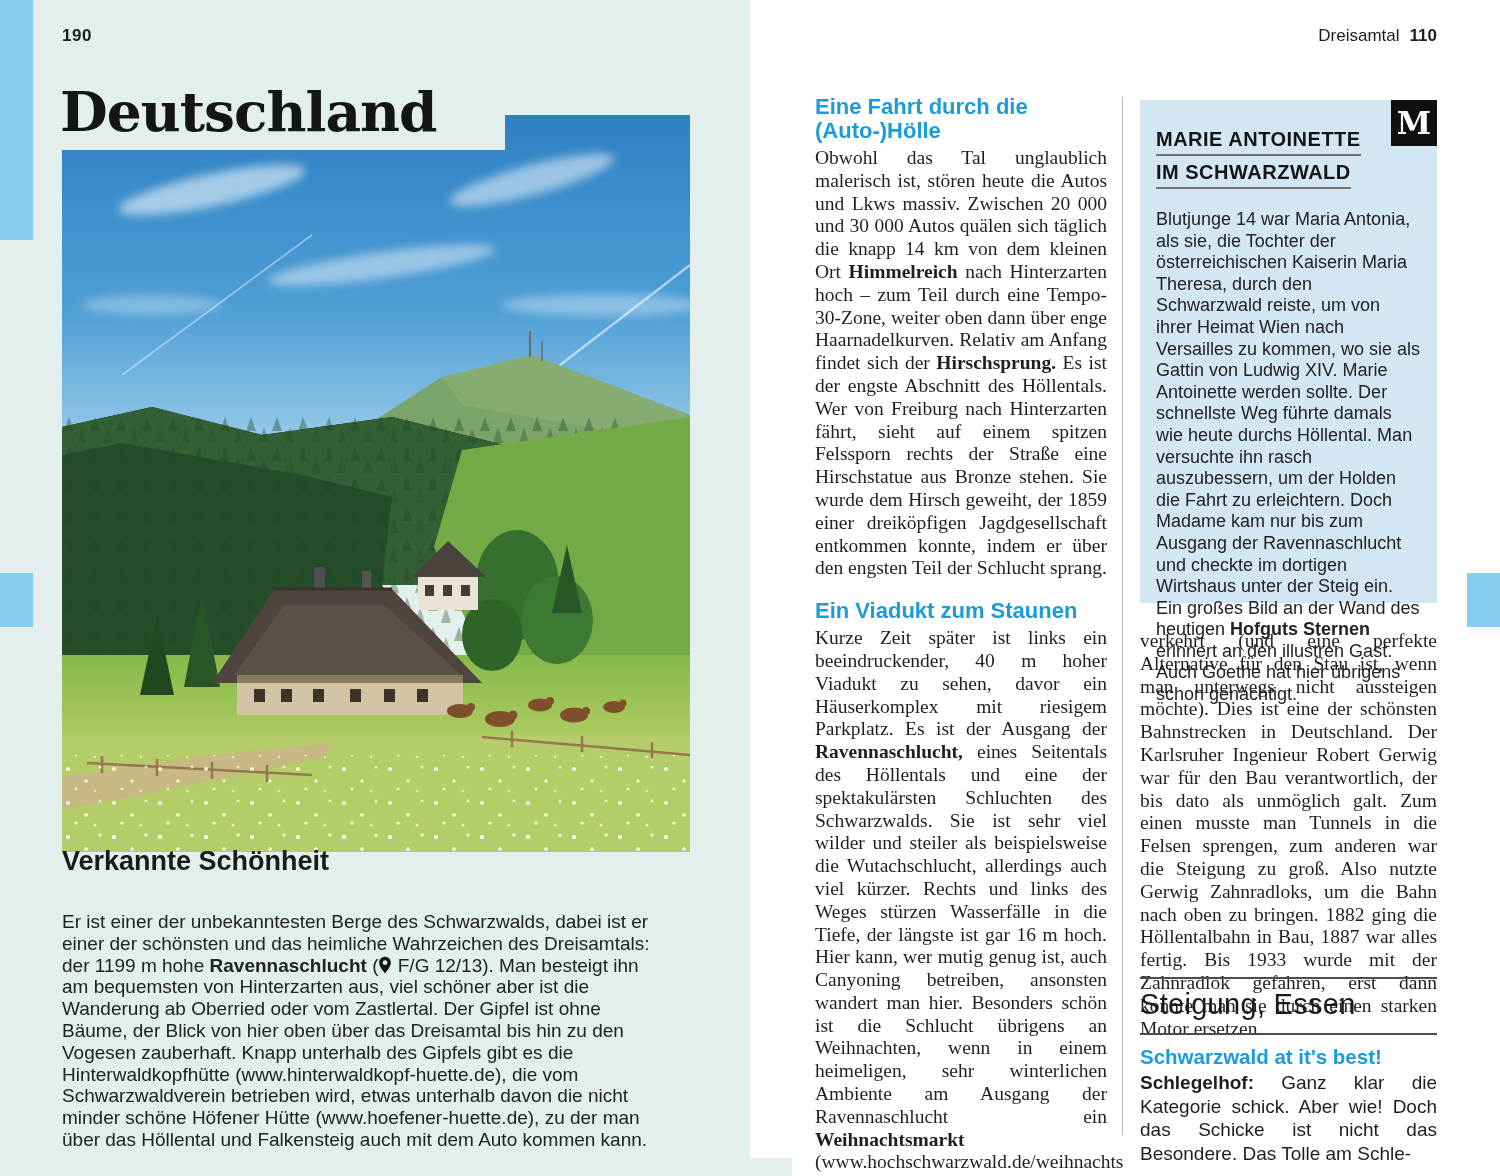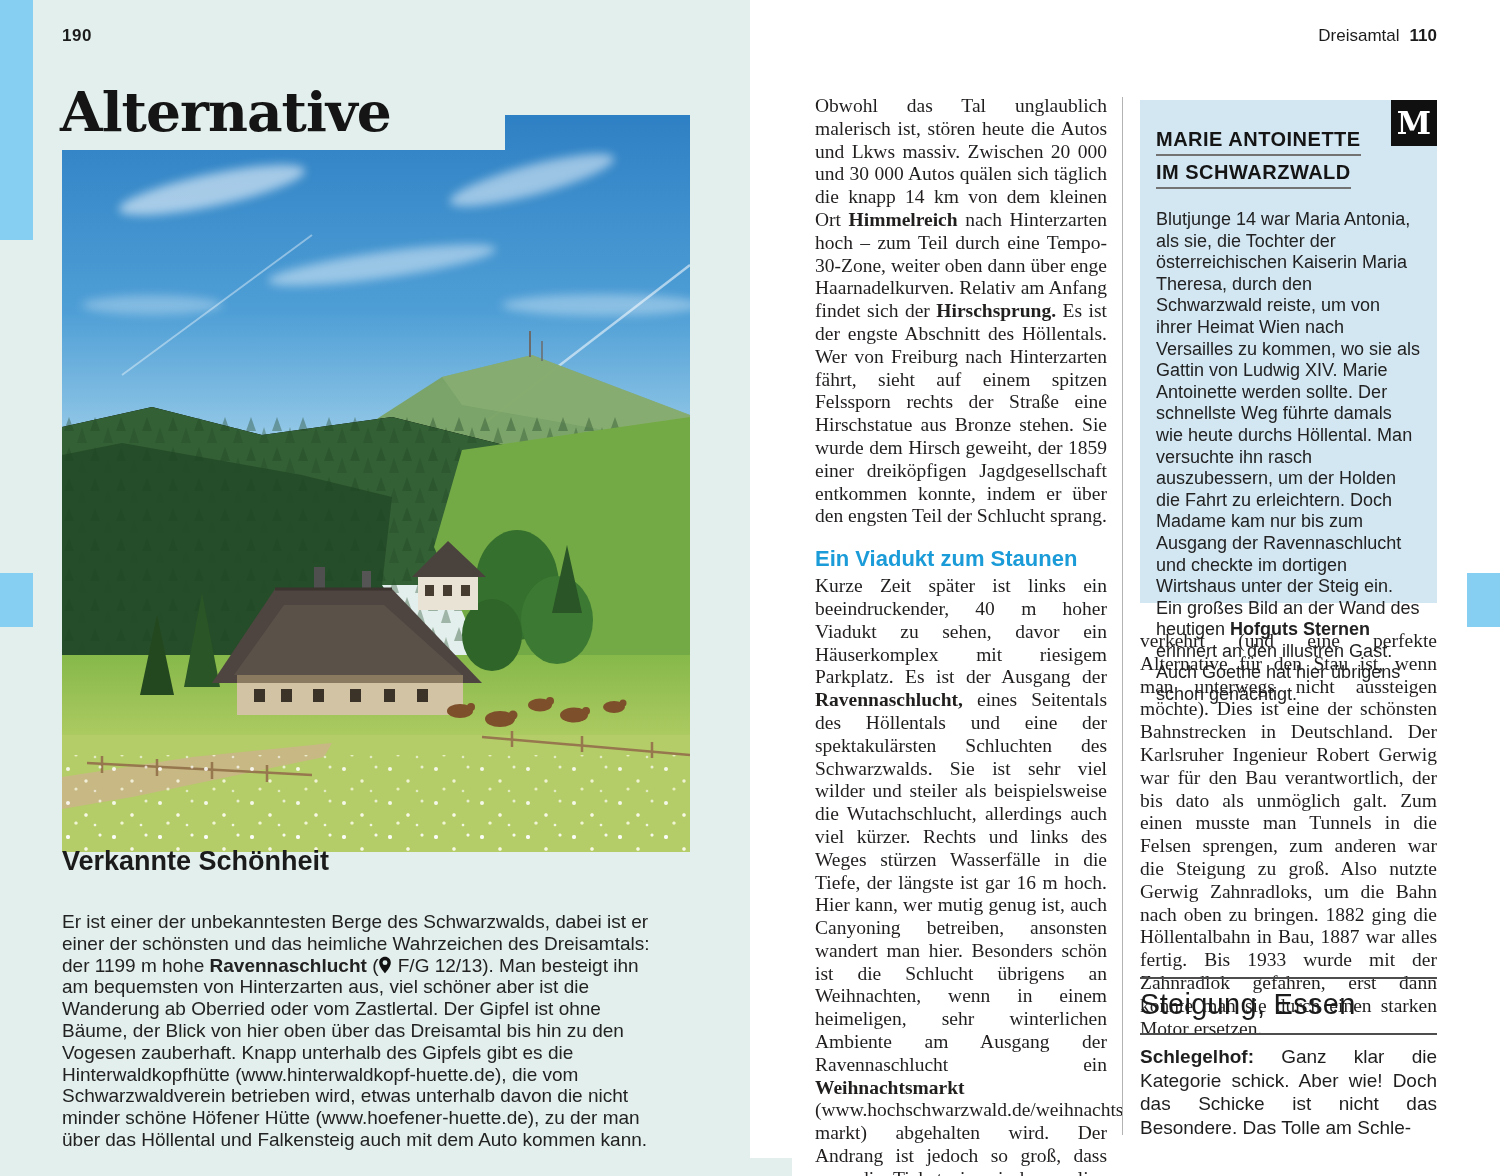--- a/index.html
+++ b/index.html
@@ -187,28 +187,29 @@
           <circle cx="561" cy="588" r="3.5"></circle>
       </g>
 
       <rect x="0" y="640" width="628" height="97" fill="url(#flowers)"></rect>
       <rect x="0" y="690" width="628" height="47" fill="url(#flowers)" opacity=".8"></rect>
     </svg>
   </div>
 
   <div id="photo-cutout" class="abs"></div>
 
-  <div id="big-title" class="abs">Alternative</div>
+  <div id="big-title" class="abs">Deutschland</div>
 
   <div id="left-heading" class="abs">Verkannte Schönheit</div>
   <div id="left-body" class="abs">Er ist einer der unbekanntesten Berge des Schwarzwalds, dabei ist er einer der schönsten und das heimliche Wahrzeichen des Dreisamtals: der 1199 m hohe <b>Ravennaschlucht</b> (<span class="pin-icon"><svg width="14" height="18" viewBox="0 0 24 30">
           <path fill="#111" d="M12 1C6.5 1 2 5.5 2 11c0 7.5 10 18 10 18s10-10.5 10-18C22 5.5 17.5 1 12 1zm0 14.2a4.2 4.2 0 1 1 0-8.4 4.2 4.2 0 0 1 0 8.4z"></path>
         </svg></span> F/G 12/13). Man besteigt ihn am bequemsten von Hinterzarten aus, viel schöner aber ist die Wanderung ab Oberried oder vom Zastlertal. Der Gipfel ist ohne Bäume, der Blick von hier oben über das Dreisamtal bis hin zu den Vogesen zauberhaft. Knapp unterhalb des Gipfels gibt es die Hinterwaldkopfhütte (www.hinterwaldkopf-huette.de), die vom Schwarzwaldverein betrieben wird, etwas unterhalb davon die nicht minder schöne Höfener Hütte (www.hoefener-huette.de), zu der man über das Höllental und Falkensteig auch mit dem Auto kommen kann.</div>
 
   <div id="col-mid" class="abs">
+    <h3 class="cyan-head">Eine Fahrt durch die (Auto-)Hölle</h3>
     <p class="serif">Obwohl das Tal unglaublich malerisch ist, stören heute die Autos und Lkws massiv. Zwischen 20 000 und 30 000 Autos quälen sich täglich die knapp 14 km von dem kleinen Ort <b>Himmelreich</b> nach Hinterzarten hoch – zum Teil durch eine Tempo-30-Zone, weiter oben dann über enge Haarnadelkurven. Relativ am Anfang findet sich der <b>Hirschsprung.</b> Es ist der engste Abschnitt des Höllentals. Wer von Freiburg nach Hinterzarten fährt, sieht auf einem spitzen Felssporn rechts der Straße eine Hirschstatue aus Bronze stehen. Sie wurde dem Hirsch geweiht, der 1859 einer dreiköpfigen Jagdgesellschaft entkommen konnte, indem er über den engsten Teil der Schlucht sprang.</p>
     <h3 class="cyan-head">Ein Viadukt zum Staunen</h3>
     <p class="serif">Kurze Zeit später ist links ein beeindruckender, 40 m hoher Viadukt zu sehen, davor ein Häuserkomplex mit riesigem Parkplatz. Es ist der Ausgang der <b>Ravennaschlucht,</b> eines Seitentals des Höllentals und eine der spektakulärsten Schluchten des Schwarzwalds. Sie ist sehr viel wilder und steiler als beispielsweise die Wutachschlucht, allerdings auch viel kürzer. Rechts und links des Weges stürzen Wasserfälle in die Tiefe, der längste ist gar 16 m hoch. Hier kann, wer mutig genug ist, auch Canyoning betreiben, ansonsten wandert man hier. Besonders schön ist die Schlucht übrigens an Weihnachten, wenn in einem heimeligen, sehr winterlichen Ambiente am Ausgang der Ravennaschlucht ein <b>Weihnachtsmarkt</b> (www.hochschwarzwald.de/weihnachts markt) abgehalten wird. Der Andrang ist jedoch so groß, dass man die Tickets inzwischen online vorbestellen muss.</p>
 
   </div>
 
   <div id="col-rule" class="abs"></div>
 
   <div id="info-box" class="abs">
     <span class="box-title-line">MARIE ANTOINETTE</span><br>
@@ -219,16 +220,17 @@
     <span>M</span>
   </div>
 
   <div id="right-serif" class="abs serif">verkehrt (und eine perfekte Alternative für den Stau ist, wenn man unterwegs nicht aussteigen möchte). Dies ist eine der schönsten Bahnstrecken in Deutschland. Der Karlsruher Ingenieur Robert Gerwig war für den Bau verantwortlich, der bis dato als unmöglich galt. Zum einen musste man Tunnels in die Felsen sprengen, zum anderen war die Steigung zu groß. Also nutzte Gerwig Zahnradloks, um die Bahn nach oben zu bringen. 1882 ging die Höllentalbahn in Bau, 1887 war alles fertig. Bis 1933 wurde mit der Zahnradlok gefahren, erst dann konnte man sie durch einen starken Motor ersetzen.</div>
 
   <div id="divider-block" class="abs">
     <span id="divider-title">Steigung, Essen</span>
   </div>
 
   <div id="listing" class="abs">
+    <h3 class="cyan-head">Schwarzwald at it's best!</h3>
     <p><b>Schlegelhof:</b> Ganz klar die Kategorie schick. Aber wie! Doch das Schicke ist nicht das Besondere. Das Tolle am Schle-</p>
   </div>
 
 </div>
 
 </body></html>

